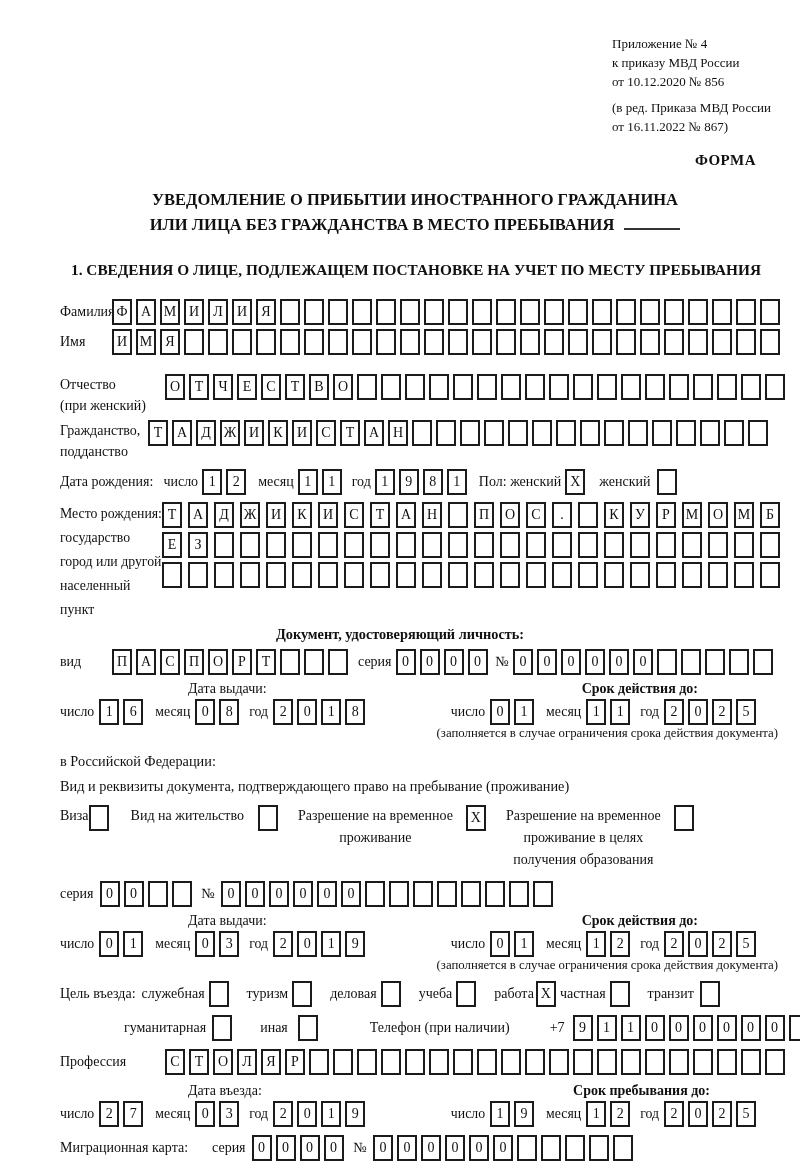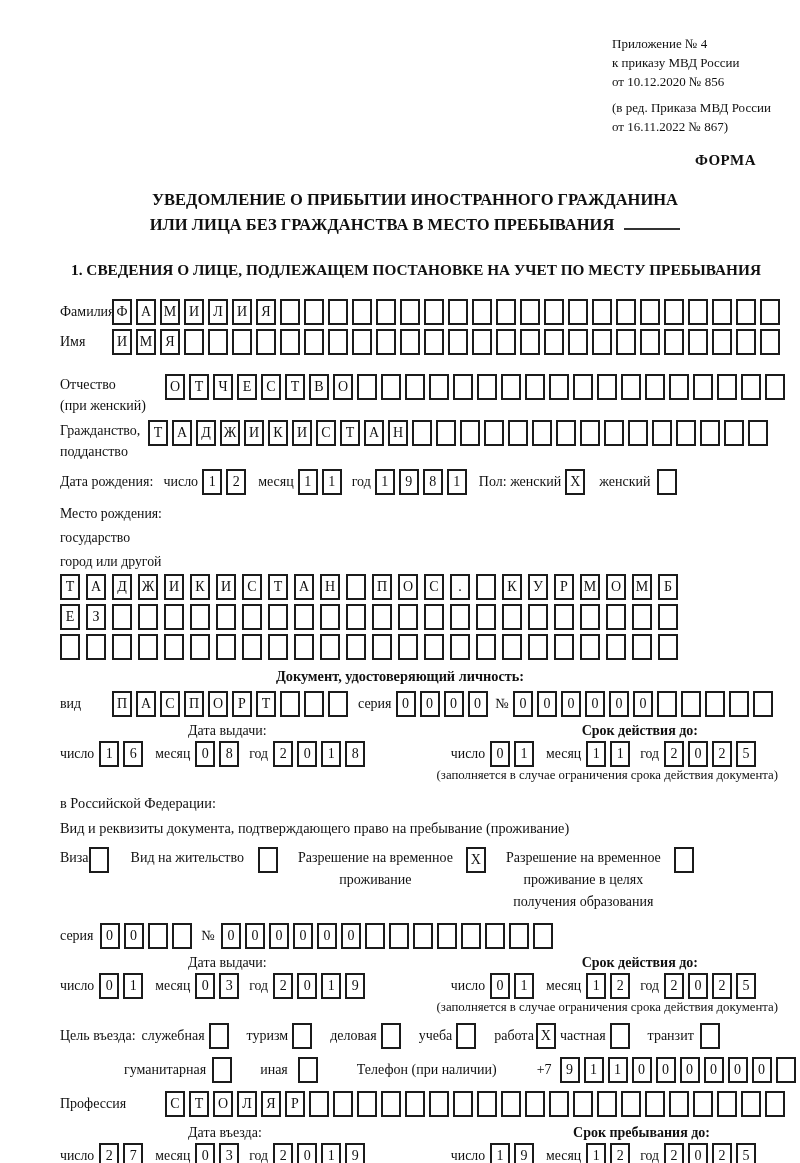--- a/index.html
+++ b/index.html
@@ -36,21 +36,21 @@
   .center-bold{text-align:center;font-weight:bold;font-size:14.3px;margin:2px 50px 6px 0;}
   .dhead{display:flex;font-size:14px;margin-top:6px;margin-bottom:2px;}
   .dhead .h1{margin-left:128px;}
   .dhead .h2{margin-left:auto;font-weight:bold;}
   .drow{display:flex;align-items:center;font-size:13.8px;}
   .drow .grp{display:flex;align-items:center;}
   .drow .right{margin-left:auto;}
   .dl{margin-right:5px;}
   .ml6{margin-left:6px;}.ml8{margin-left:8px;}.ml10{margin-left:10px;}
   .ml14{margin-left:14px;}.ml16{margin-left:16px;}.ml18{margin-left:18px;}
-  .ml24{margin-left:24px;}.ml36{margin-left:35px;}.ml40{margin-left:40px;}
+  .ml24{margin-left:24px;}.ml36{margin-left:48px;}.ml40{margin-left:40px;}
   .mr2{margin-right:2px;}.mr4{margin-right:4px;}.mr6{margin-right:6px;}.mr8{margin-right:8px;}.mr10{margin-right:10px;}
   .note-right{text-align:right;padding-right:12px;font-size:12.8px;margin-top:1px;margin-bottom:4px;}
   .para{font-size:14.3px;line-height:25px;margin-top:8px;}
   .cbgrid{display:flex;align-items:flex-start;margin-top:6px;font-size:14px;}
   .cbgrid .glabel{line-height:22px;text-align:center;}
   .mt8{margin-top:8px;}.mt10{margin-top:10px;}
 </style>
 </head>
 <body>
 
@@ -235,25 +235,26 @@
           <span class="cell">9</span>
           <span class="cell">8</span>
           <span class="cell">1</span>
         </span>
       <span class="lbl ml8 mr4">Пол: женский</span>
       <span class="cell">X</span>
       <span class="lbl ml10 mr6">женский</span>
       <span class="cell"></span>
     </div>
 
-    <div class="frow top" style="margin-top:7px;flex-direction:column;">
+    <div class="frow top" style="margin-top:7px;">
       <div class="lbl4 w104">
         <div>Место рождения:</div>
         <div>государство</div>
         <div>город или другой</div>
+        <div>населенный пункт</div>
       </div>
       <div class="stack">
         <span class="cells wide">
             <span class="cell">Т</span>
             <span class="cell">А</span>
             <span class="cell">Д</span>
             <span class="cell">Ж</span>
             <span class="cell">И</span>
             <span class="cell">К</span>
             <span class="cell">И</span>

